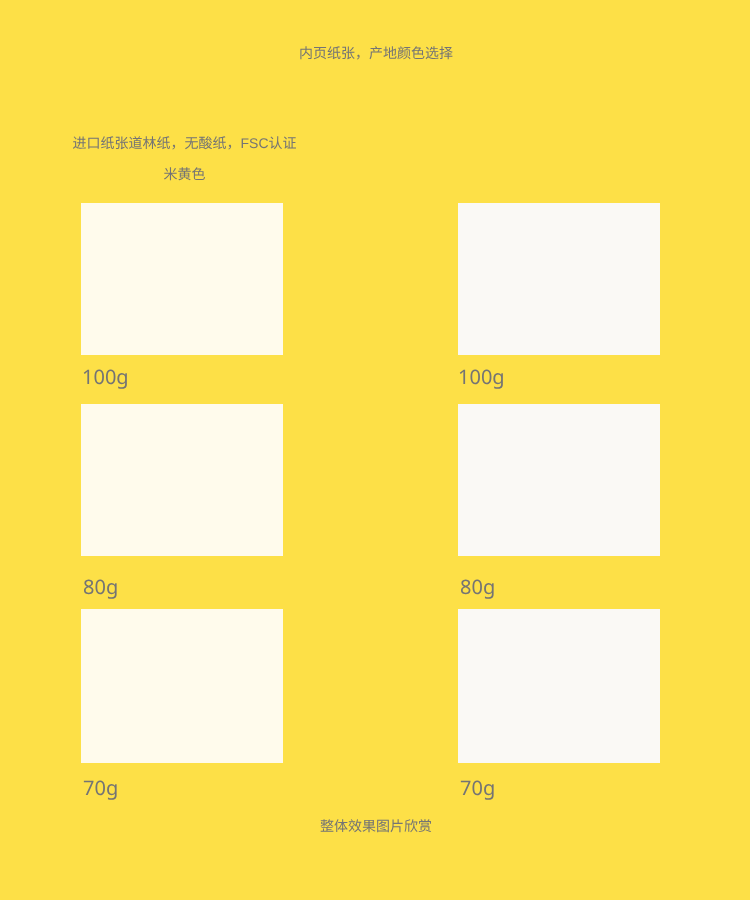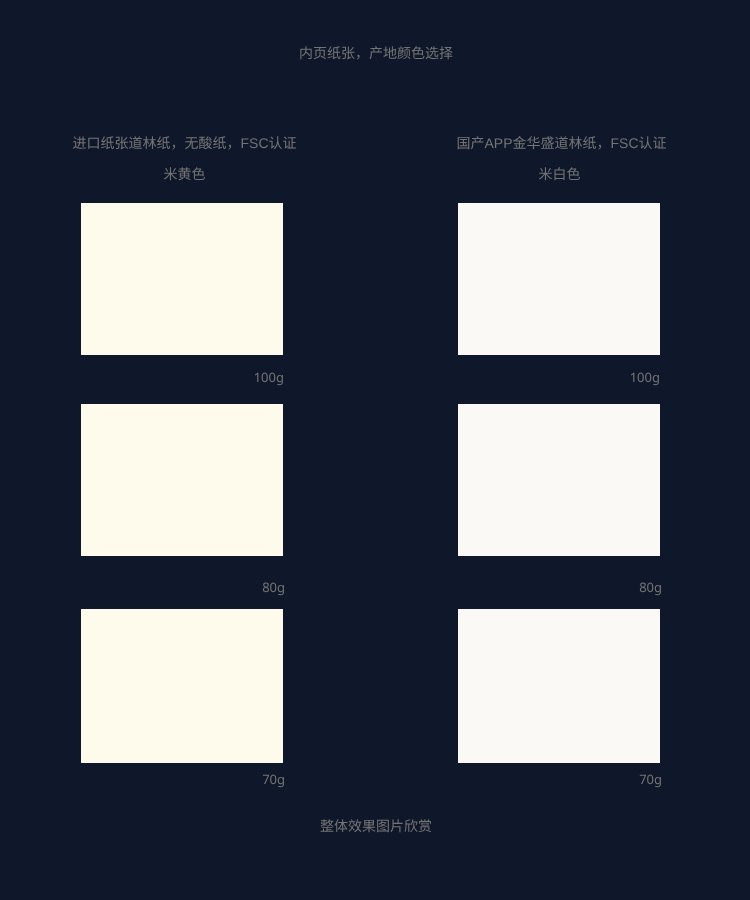--- a/index.html
+++ b/index.html
@@ -14,21 +14,21 @@
     height: 900px;
     overflow: hidden;
     font-family: "Liberation Sans", "Noto Sans", "Noto Sans CJK SC", sans-serif;
     -webkit-font-smoothing: antialiased;
     text-rendering: geometricPrecision;
   }
   .page {
     position: relative;
     width: 750px;
     height: 900px;
-    background: #0f172a;
+    background: #fde047;
   }
 
   
   .section-title,
   .col-head,
   .col-sub,
   .swatch-label {
     will-change: transform;
     -webkit-font-smoothing: antialiased;
   }
@@ -79,29 +79,29 @@
   .r1 { top: 392px; }
   .r2 { top: 597px; }
 
   .swatch { width: 202px; }
   .r0 .swatch { height: 152px; }
   .r1 .swatch { height: 152px; }
   .r2 .swatch { height: 154px; }
 
   .swatch-label {
     position: relative;
-    text-align: right;
+    text-align: left;
     font-family: "Noto Sans", "Liberation Sans", sans-serif;
-    font-size: 13px;
+    font-size: 20px;
     line-height: 22px;
     color: #747474;
   }
   .r0 .swatch-label { margin-top: 11px; }
   .r1 .swatch-label { margin-top: 20px; }
-  .r2 .swatch-label { margin-top: 5px; }
+  .r2 .swatch-label { margin-top: 14px; }
   #col-left  .r0 .swatch-label { left: 1px; }
   #col-left  .r1 .swatch-label { left: 2px; }
   #col-left  .r2 .swatch-label { left: 2px; }
   #col-right .r0 .swatch-label { left: 0px; }
   #col-right .r1 .swatch-label { left: 2px; }
   #col-right .r2 .swatch-label { left: 2px; }
 </style>
 </head>
 <body>
 
@@ -120,22 +120,20 @@
       <div class="swatch" style="background-color: rgb(255, 251, 236);"></div>
       <div class="swatch-label">80g</div>
     </div>
     <div class="swatch-block r2">
       <div class="swatch" style="background-color: rgb(255, 251, 236);"></div>
       <div class="swatch-label">70g</div>
     </div>
   </div>
 
   <div class="column" id="col-right">
-    <div class="col-head">国产APP金华盛道林纸，FSC认证</div>
-    <div class="col-sub">米白色</div>
     <div class="swatch-block r0">
       <div class="swatch" style="background-color: rgb(250, 249, 245);"></div>
       <div class="swatch-label">100g</div>
     </div>
     <div class="swatch-block r1">
       <div class="swatch" style="background-color: rgb(250, 249, 245);"></div>
       <div class="swatch-label">80g</div>
     </div>
     <div class="swatch-block r2">
       <div class="swatch" style="background-color: rgb(250, 249, 245);"></div>

